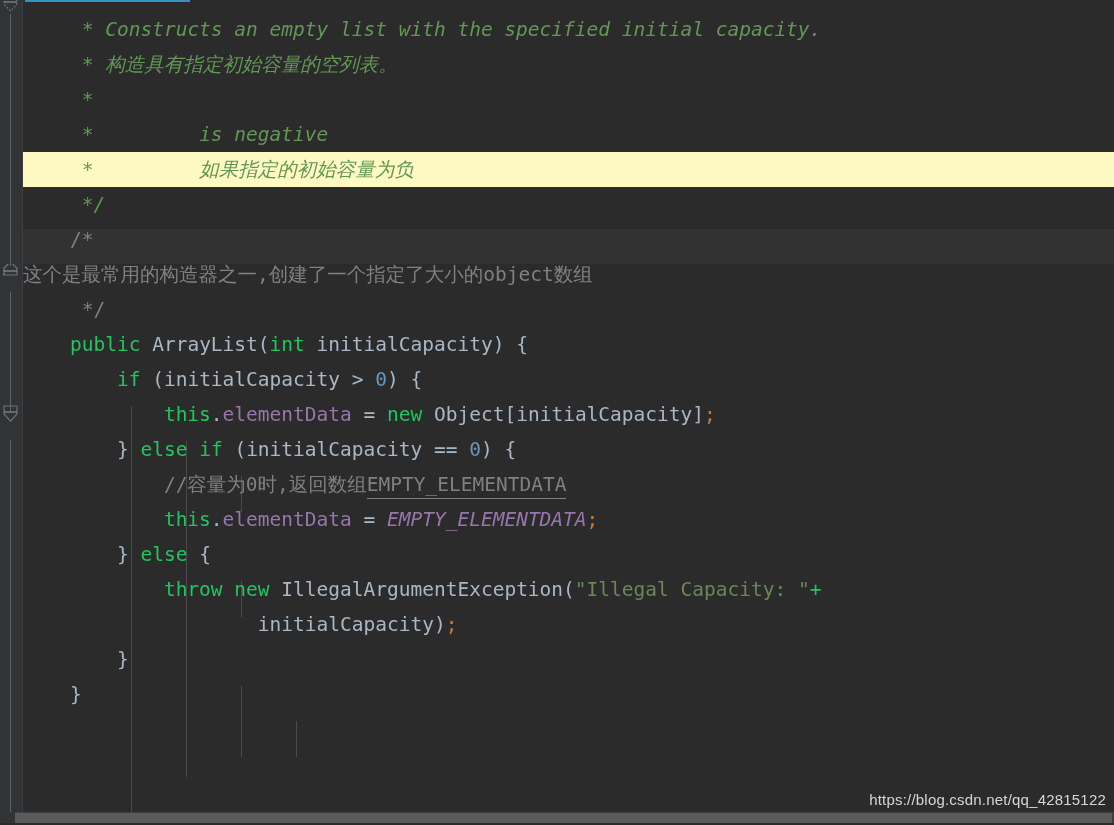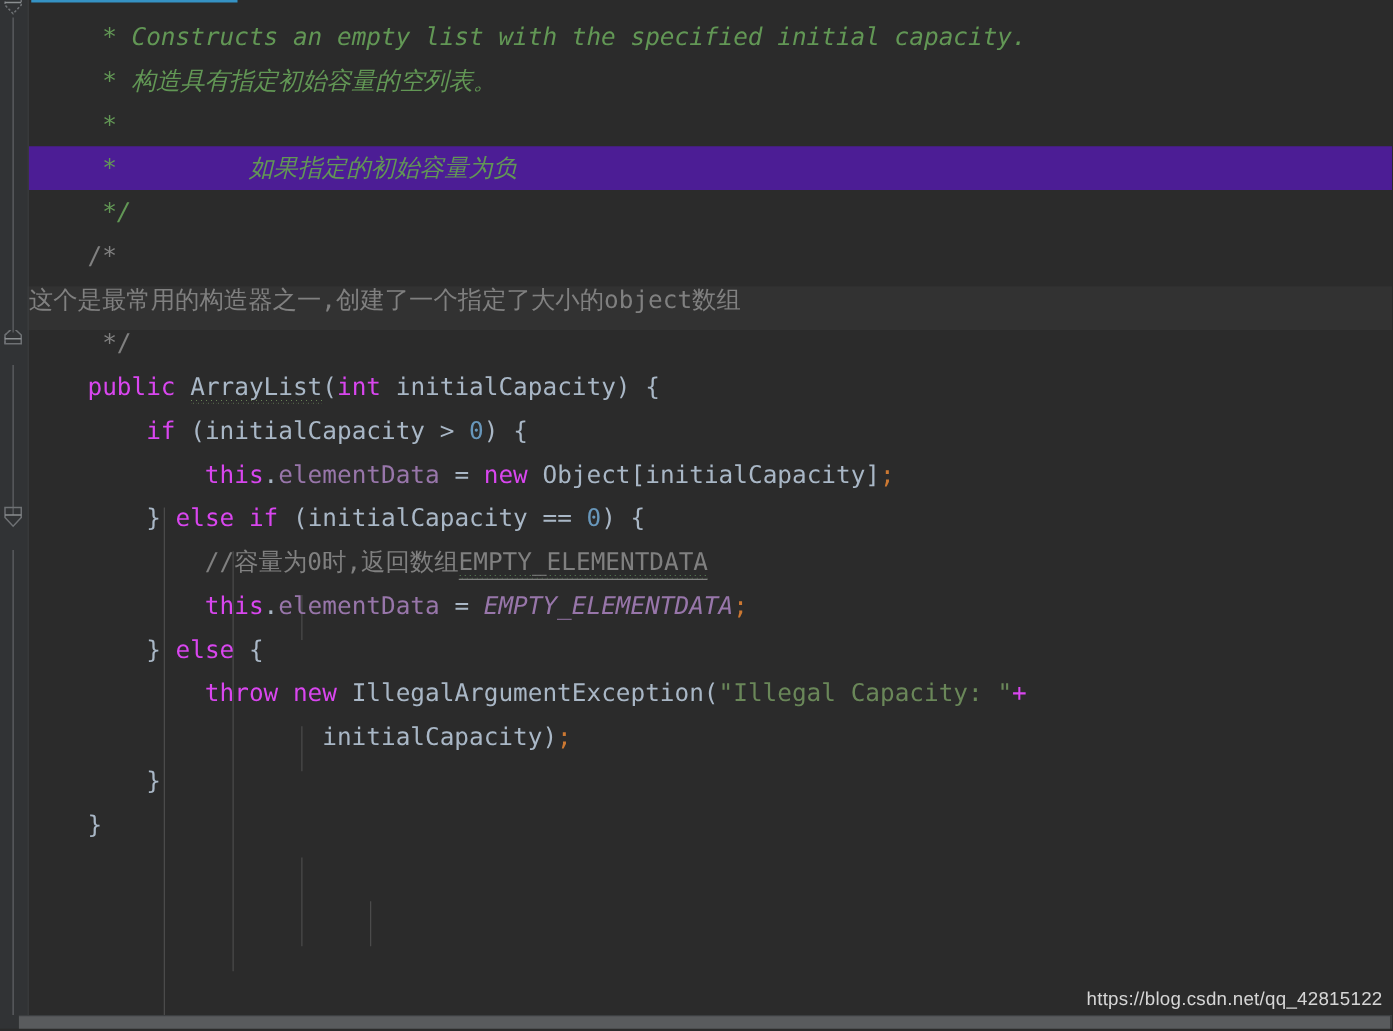--- a/index.html
+++ b/index.html
@@ -68,21 +68,21 @@
 
   .line {
     position: relative;
     height: 35px;
     line-height: 35px;
     white-space: pre;
     font-size: 19.5px;
     letter-spacing: 0px;
     color: #a9b7c6;
   }
-  .line.highlight { background: #4c1d95; }
+  .line.highlight { background: #fef9c3; }
   .line.highlight::after {
     content: "";
     position: absolute;
     left: -23px; right: -1091px; top: 0;
     height: 35px;
     background: transparent;
   }
 
   
   #current-line-band {
@@ -98,21 +98,21 @@
     width: 1px;
     background: #4b4b4b;
   }
 
   
   .tok-doc        { color: #629755; font-style: italic; }
   .tok-doc-tag    { color: #5f8c5a; font-style: italic; font-weight: bold; text-decoration: underline; }
   .tok-doc-param  { color: #9b7f5a; font-style: italic; }
   .tok-doc-type   { color: #8a9fb3; font-style: italic; }
   .tok-comment    { color: #808080; }
-  .tok-keyword    { color: #d946ef; }
+  .tok-keyword    { color: #22c55e; }
   .tok-class      { color: #a9b7c6; }
   .tok-field      { color: #9876aa; }
   .tok-static     { color: #9876aa; font-style: italic; }
   .tok-number     { color: #6897bb; }
   .tok-string     { color: #6a8759; }
   .tok-plain      { color: #a9b7c6; }
   .tok-semi       { color: #cc7832; }
 
   
   .squiggle {
@@ -222,20 +222,21 @@
     <div class="line" style="height:12px;line-height:0px;overflow:hidden;"><span class="tok-doc" style="position:relative;top:-10px;display:inline-block;">    <span>/**</span></span></div>
 
     <div class="line" style="height:35px;"><span class="tok-doc">     <span>*</span> <span>Constructs an empty list with the specified initial capacity.</span></span></div>
 
     <div class="line"><span class="tok-doc">     <span>*</span> <span>构造具有指定初始容量的空列表。</span></span></div>
 
     <div class="line"><span class="tok-doc">     <span>*</span></span></div>
 
 
 
+    <div class="line"><span class="tok-doc">     <span>*</span>         <span>is negative</span></span></div>
 
     <div class="line highlight"><span class="tok-doc">     <span>*</span>         <span>如果指定的初始容量为负</span></span></div>
 
     <div class="line"><span class="tok-doc">     <span>*/</span></span></div>
 
     <div class="line"><span class="tok-comment">    <span>/*</span></span></div>
 
     <div class="line"><span class="tok-comment"><span>这个是最常用的构造器之一,创建了一个指定了大小的object数组</span></span></div>
 
     <div class="line"><span class="tok-comment">     <span>*/</span></span></div>

